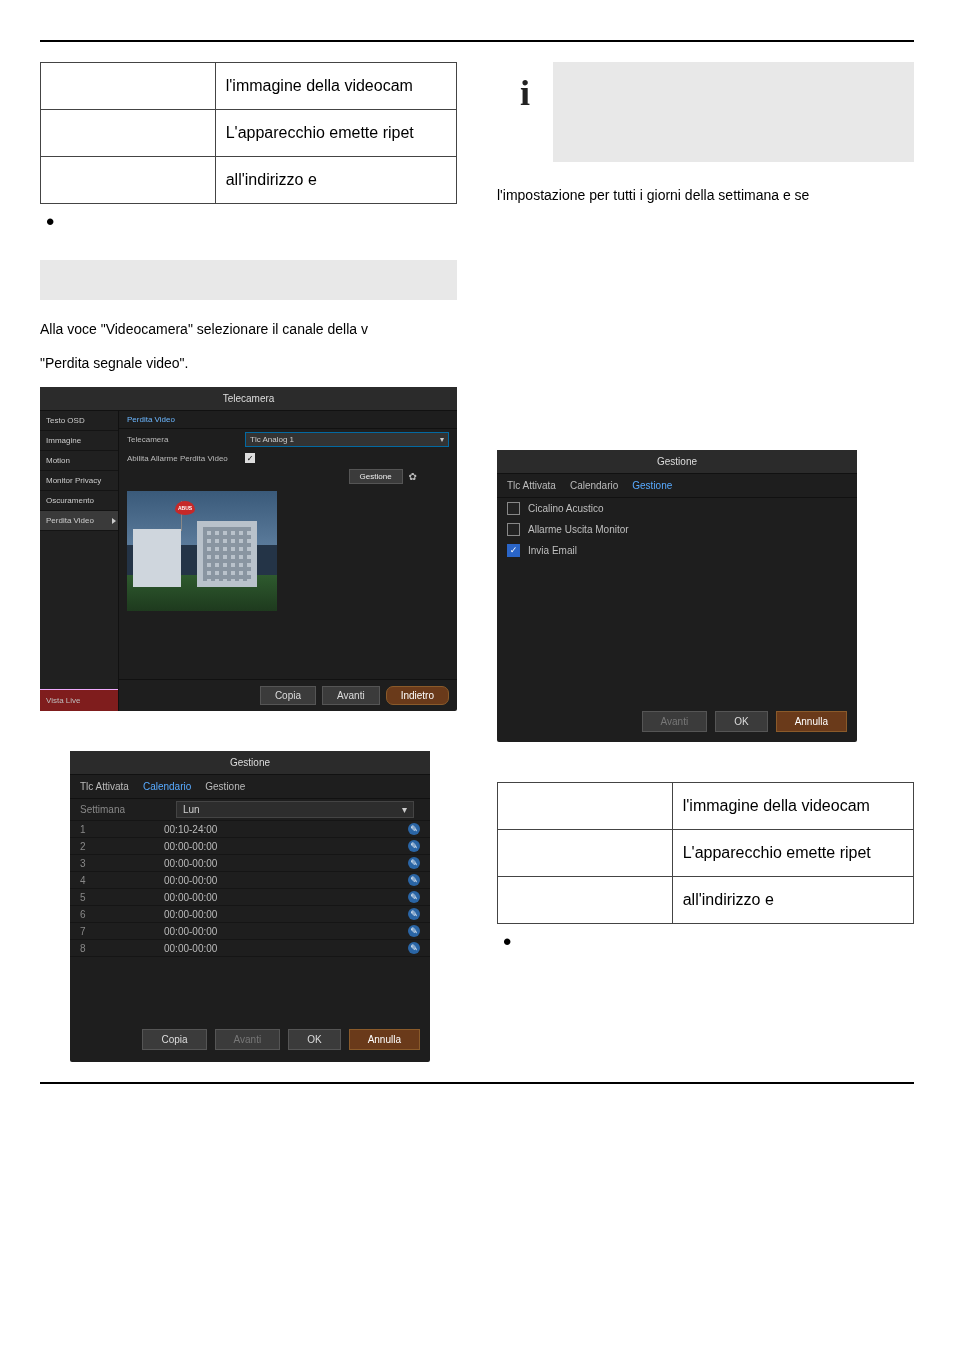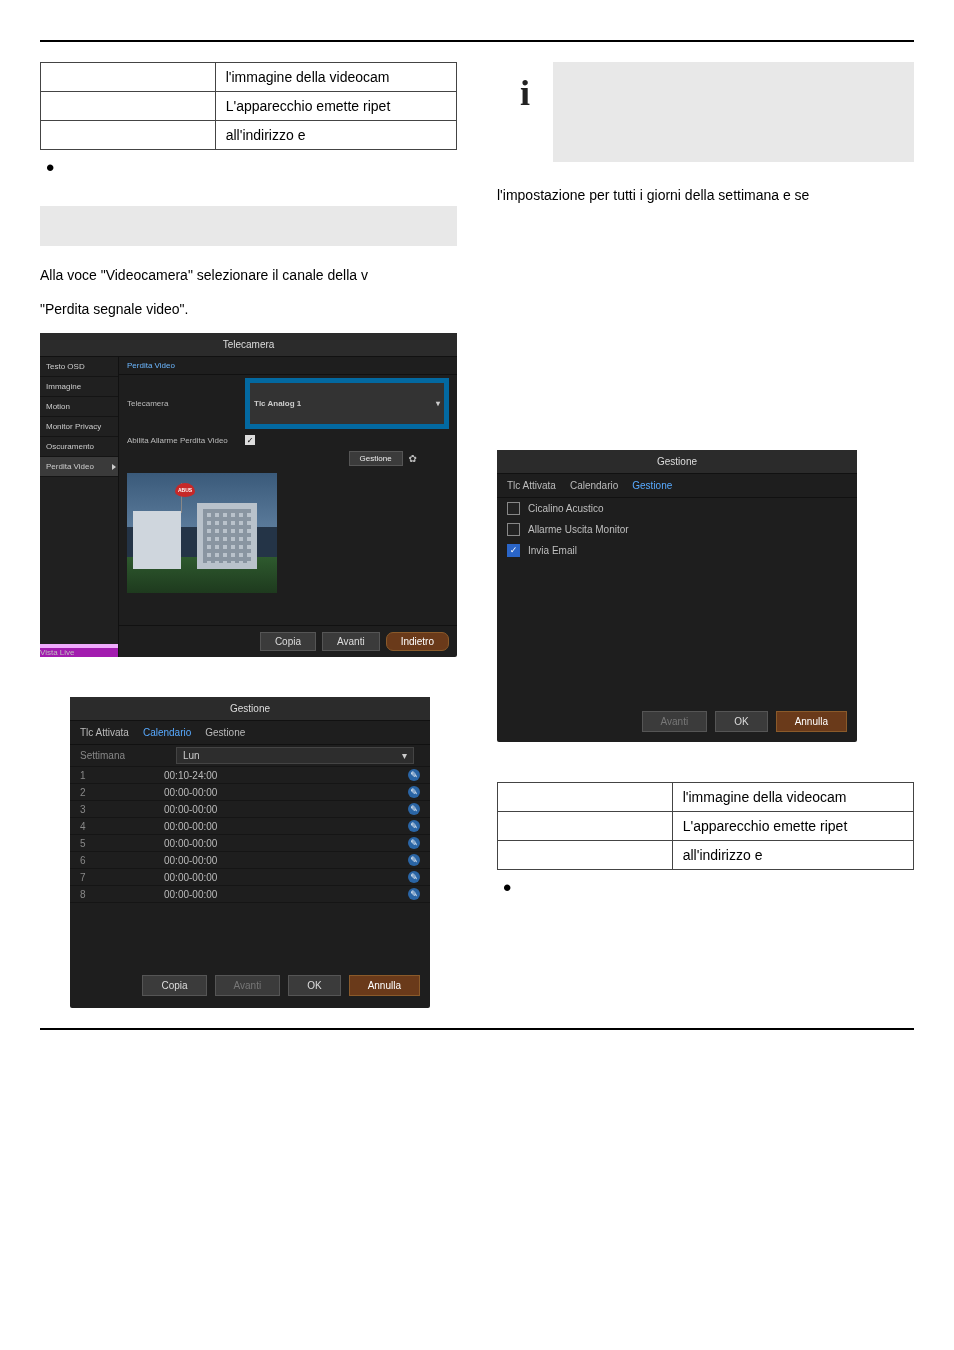--- a/index.html
+++ b/index.html
@@ -29,23 +29,23 @@
     flex: 1;
     min-width: 0;
   }
   table.tbl {
     border-collapse: collapse;
     width: 100%;
     margin-bottom: 10px;
   }
   table.tbl td {
     border: 1px solid #444;
-    padding: 6px 10px;
+    padding: 14px 10px;
     vertical-align: top;
-    font-size: 14px;
+    font-size: 16px;
   }
   table.tbl td.lcol {
     width: 42%;
   }
   .bullet {
     font-size: 24px;
     line-height: 12px;
     padding: 2px 6px;
   }
   .grey-bar {
@@ -126,48 +126,48 @@
     position: absolute;
     right: 2px; top: 50%;
     transform: translateY(-50%);
     width: 0; height: 0;
     border-top: 3px solid transparent;
     border-bottom: 3px solid transparent;
     border-left: 4px solid #ccc;
   }
   .ui-cam .side .spacer { flex: 1; }
   .ui-cam .side .live {
+    padding: 6px;
     font-size: 8px;
-    background: #a21caf;
-    border-top: 4px solid #f0abfc;
+    background: #7f1d1d;
+    border-top: 1px solid #f0abfc;
   }
   .ui-cam .main { flex: 1; display: flex; flex-direction: column; }
   .ui-cam .tabrow {
     padding: 4px 8px;
     font-size: 8px;
     color: #6cb7ff;
     border-bottom: 1px solid #111;
   }
   .ui-cam .formrow {
     display: flex;
     align-items: center;
     gap: 8px;
     padding: 3px 8px;
     font-size: 8px;
   }
   .ui-cam .formrow .lbl { width: 110px; color: #bbb; }
   .ui-cam .formrow .sel {
     flex: 1;
     background: #333;
-    border: 5px solid #0369a1;
-    padding: 16px 4px;
+    border: 1px solid #0369a1;
+    padding: 2px 4px;
     color: #ccc;
     display: flex;
     justify-content: space-between;
-    font-weight: bold;
   }
   .ui-cam .formrow .chk {
     width: 10px; height: 10px;
     background: #ddd;
     display: inline-flex;
     align-items: center; justify-content: center;
     color: #000;
     font-size: 8px;
   }
   .ui-cam .btn-small {

